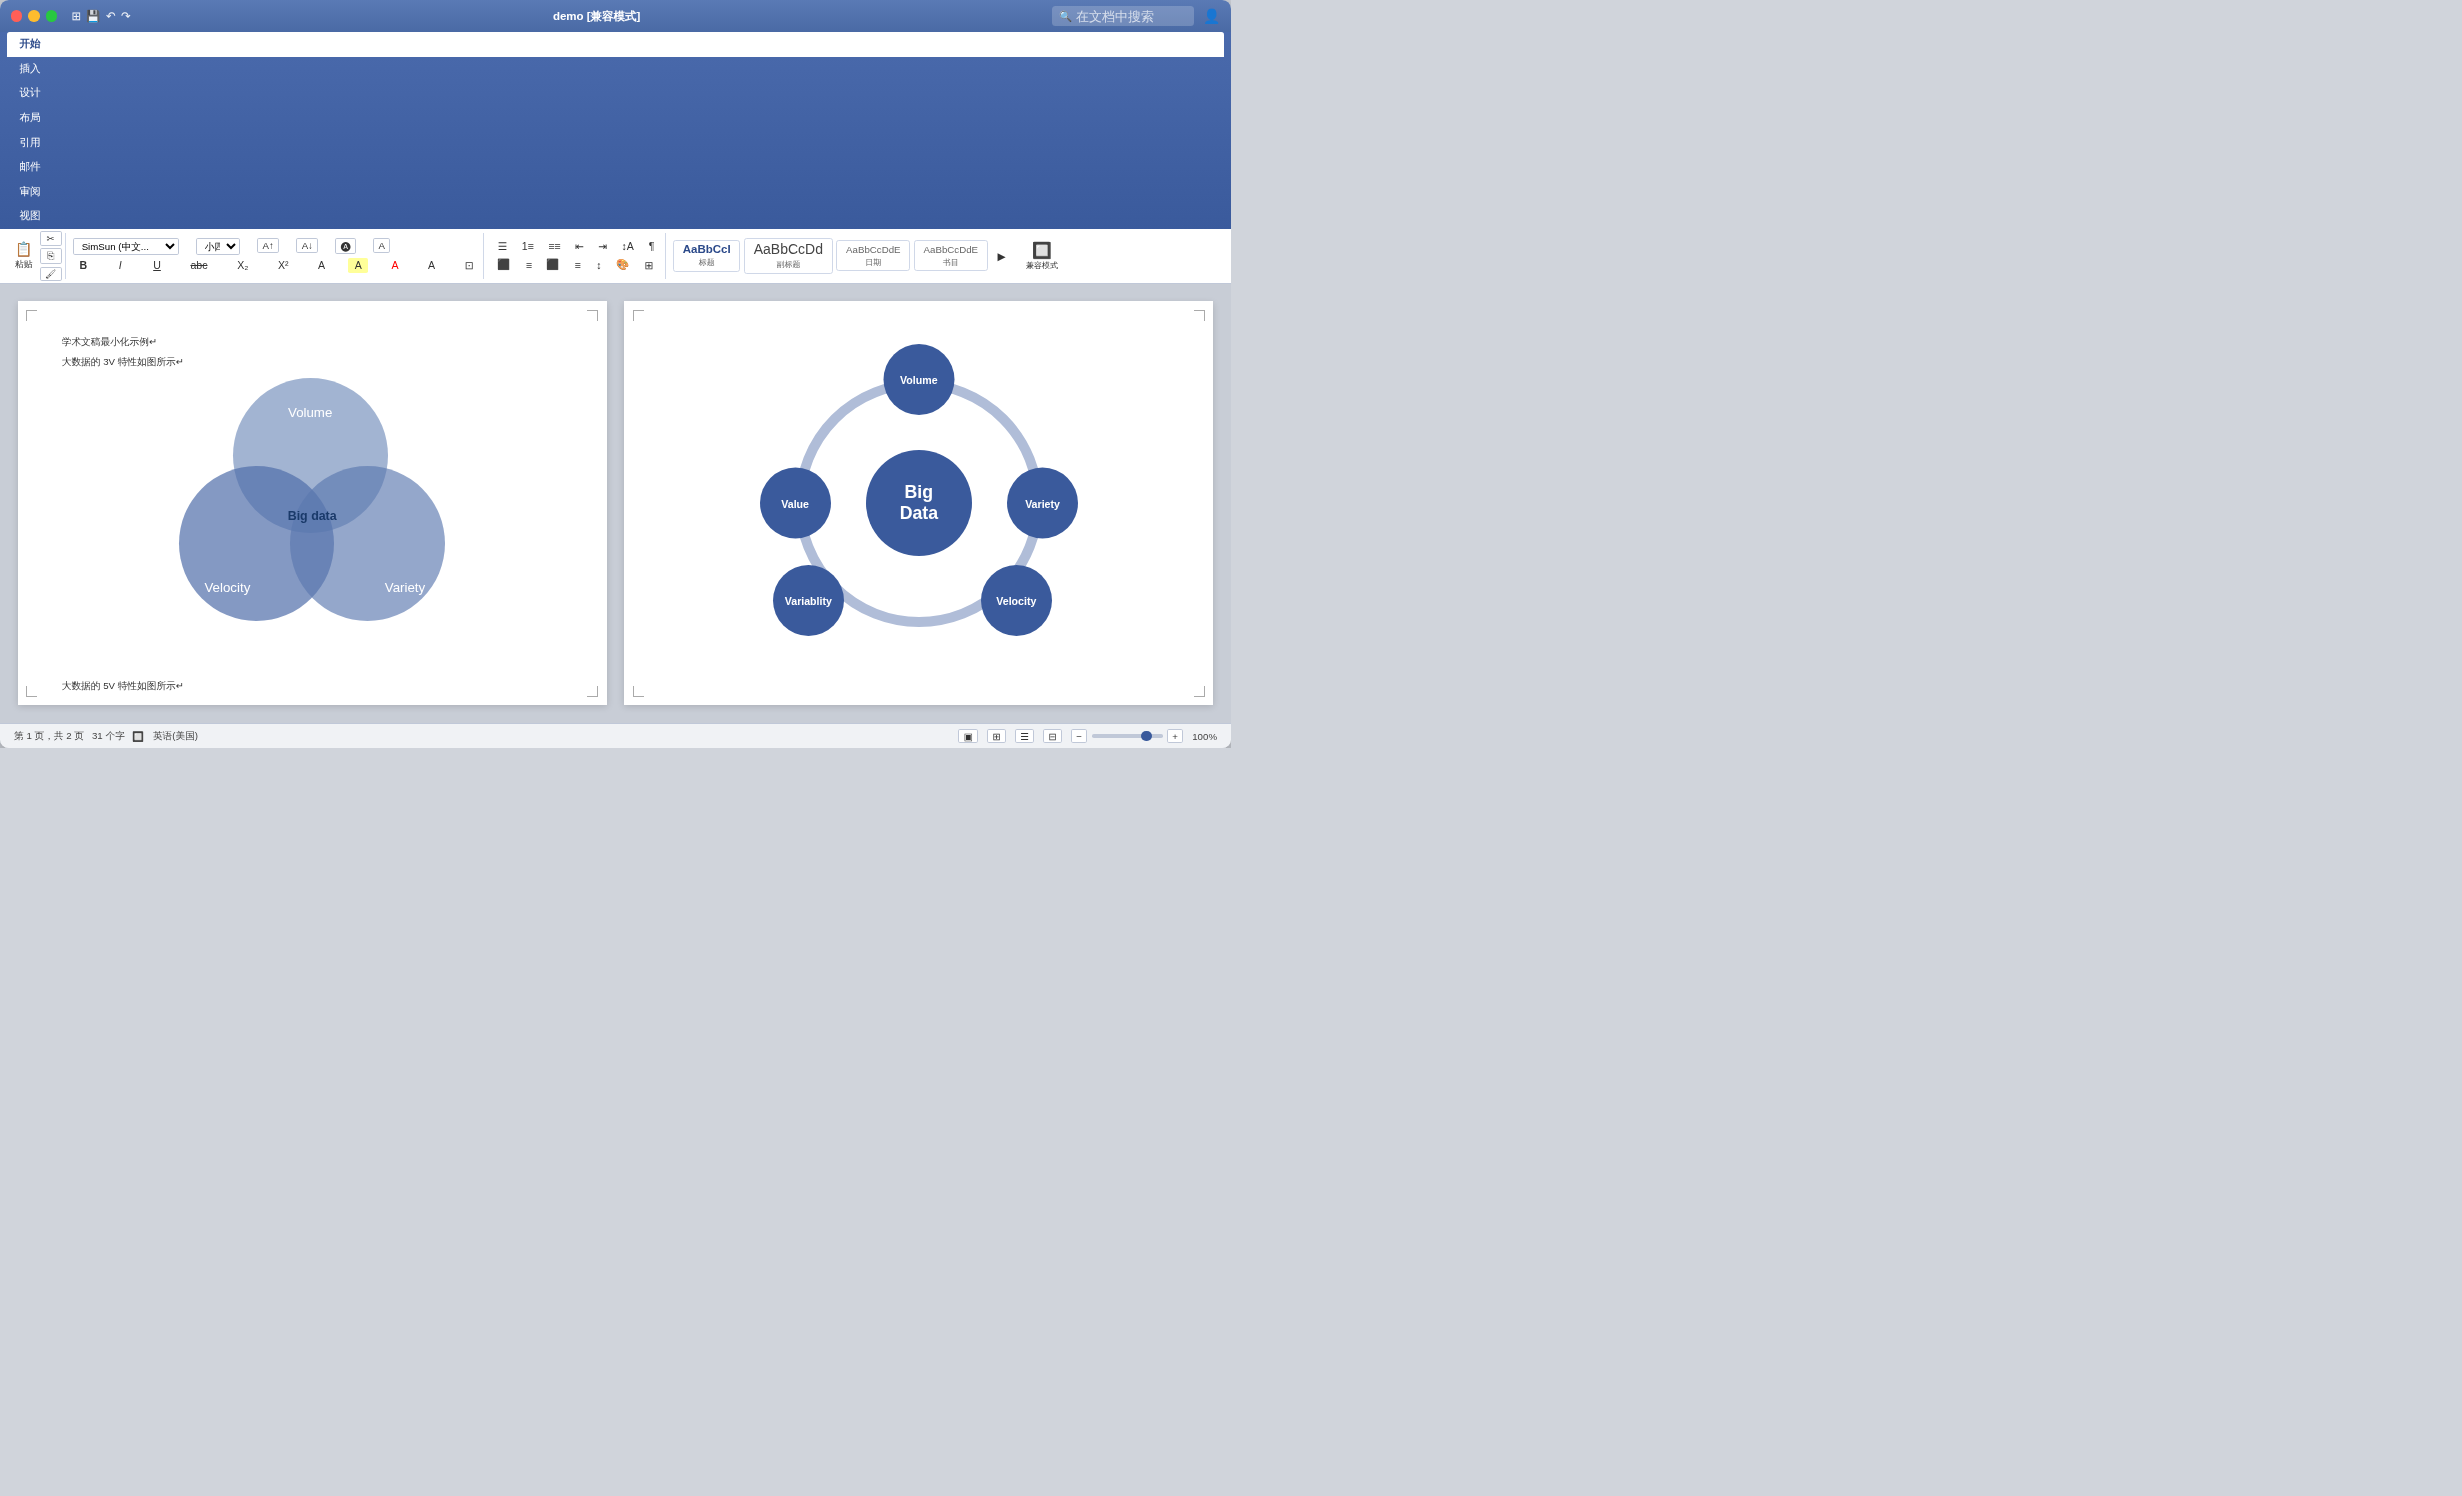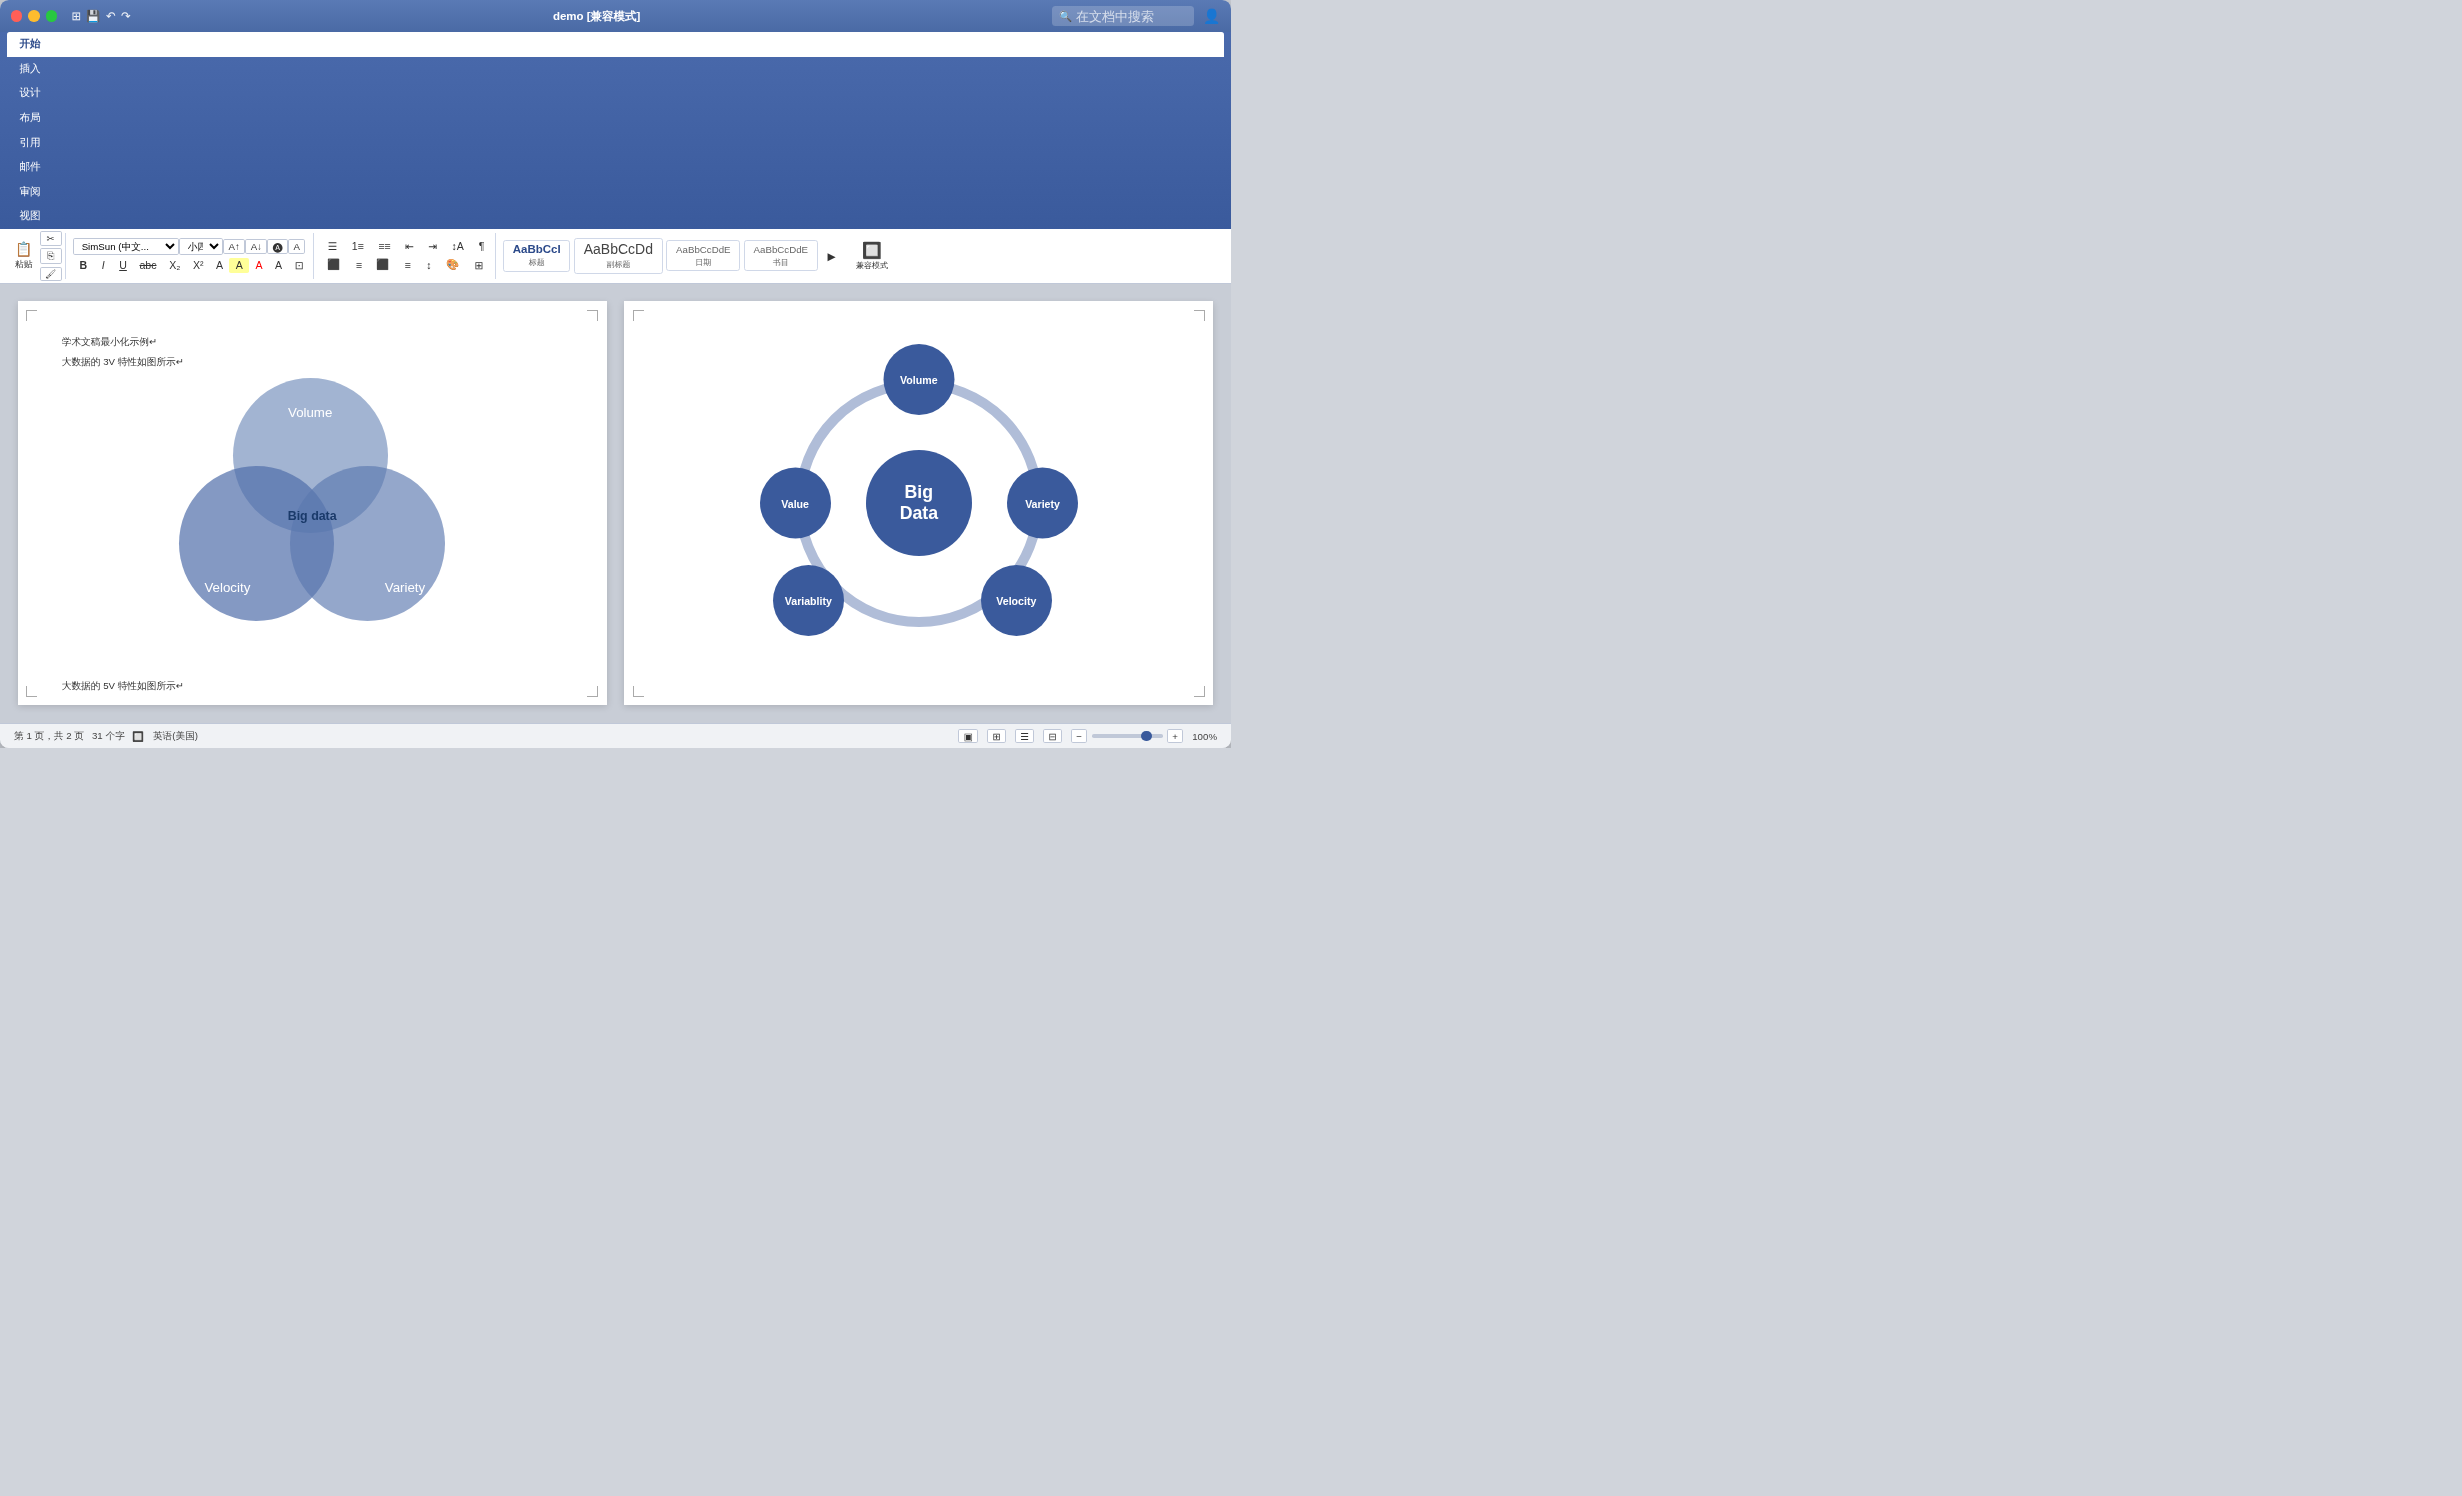--- a/index.html
+++ b/index.html
@@ -145,22 +145,22 @@
       margin-bottom: 1.8px;
     }
 
     .ribbon-font-group {
       display: flex;
       flex-direction: column;
       gap: 2.7px;
     }
     .font-row {
       display: flex;
-      align-items: center;
-      gap: 0;
+      align-items: flex-start;
+      gap: 17px;
     }
     .font-select {
       border: 0.9px solid #c0c8d8;
       border-radius: 1.8px;
       padding: 0.9px 3.5px;
       font-size: 9.7px;
       width: 106px;
       background: white;
       cursor: pointer;
     }

